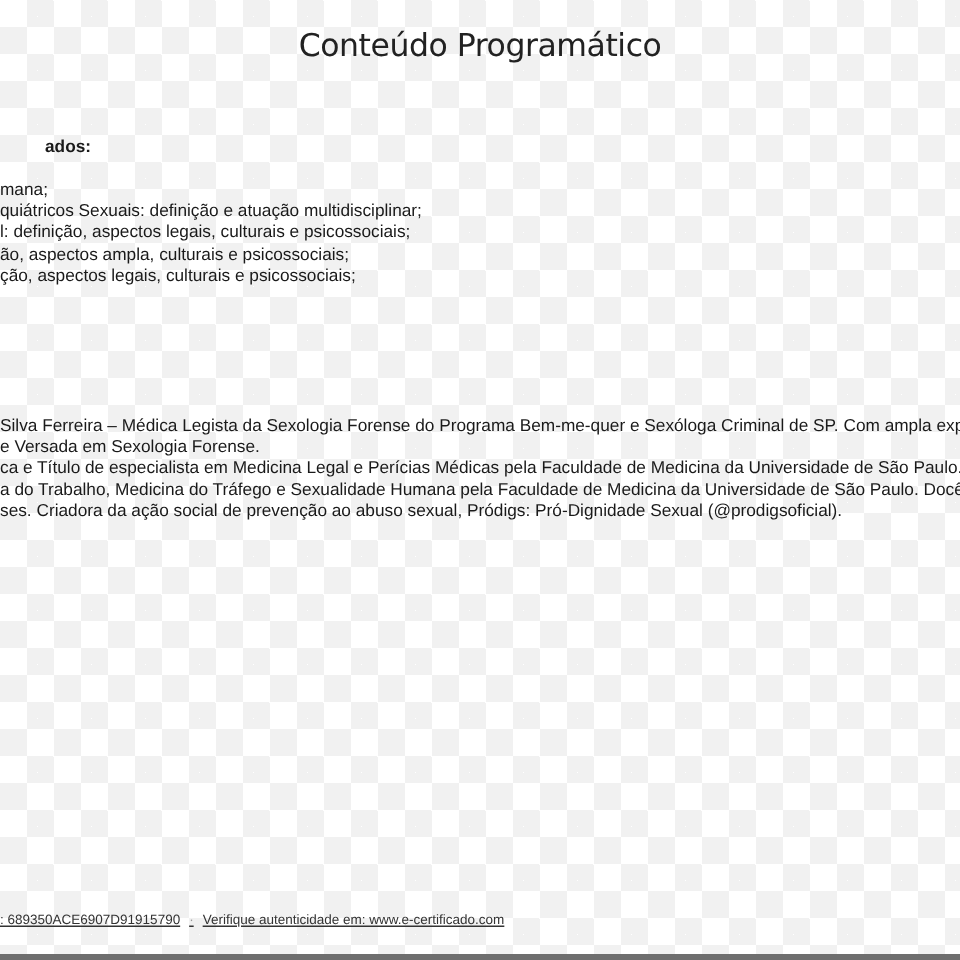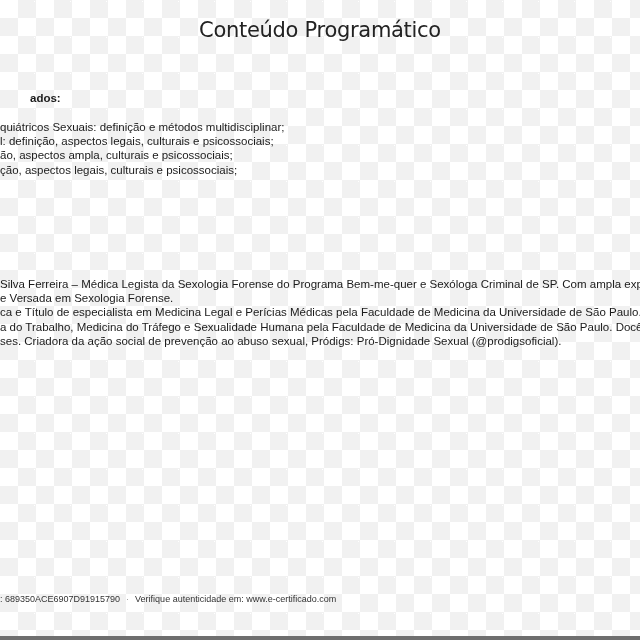--- a/index.html
+++ b/index.html
@@ -69,24 +69,25 @@
       top: 277px;
       font-size: 11.5px;
       line-height: 14.2px;
     }
     .bio div {
       white-space: nowrap;
     }
     .footer {
       position: absolute;
       left: 0;
-      top: 594px;
+      top: 608px;
       font-size: 9px;
       color: #333333;
       white-space: nowrap;
+      text-decoration: underline;
     }
     .footer .sep {
       color: #999999;
       margin: 0 6px;
     }
     .bottom-rule {
       position: absolute;
       left: 0;
       bottom: 0;
       width: 640px;
@@ -96,21 +97,22 @@
   </style>
 </head>
 <body>
 
 <div class="page">
   <div class="title">Conteúdo Programático</div>
 
   <div class="section-heading">ados:</div>
 
   <ul class="topics">
-    <li>quiátricos Sexuais: definição e métodos multidisciplinar;</li>
+    <li>mana;</li>
+    <li>quiátricos Sexuais: definição e atuação multidisciplinar;</li>
     <li>l: definição, aspectos legais, culturais e psicossociais;</li>
     <li>ão, aspectos ampla, culturais e psicossociais;</li>
     <li>ção, aspectos legais, culturais e psicossociais;</li>
   </ul>
 
   <div class="bio">
     <div>Silva Ferreira – Médica Legista da Sexologia Forense do Programa Bem-me-quer e Sexóloga Criminal de SP. Com ampla exp</div>
     <div>e Versada em Sexologia Forense.</div>
     <div>ca e Título de especialista em Medicina Legal e Perícias Médicas pela Faculdade de Medicina da Universidade de São Paulo.</div>
     <div>a do Trabalho, Medicina do Tráfego e Sexualidade Humana pela Faculdade de Medicina da Universidade de São Paulo. Docê</div>

